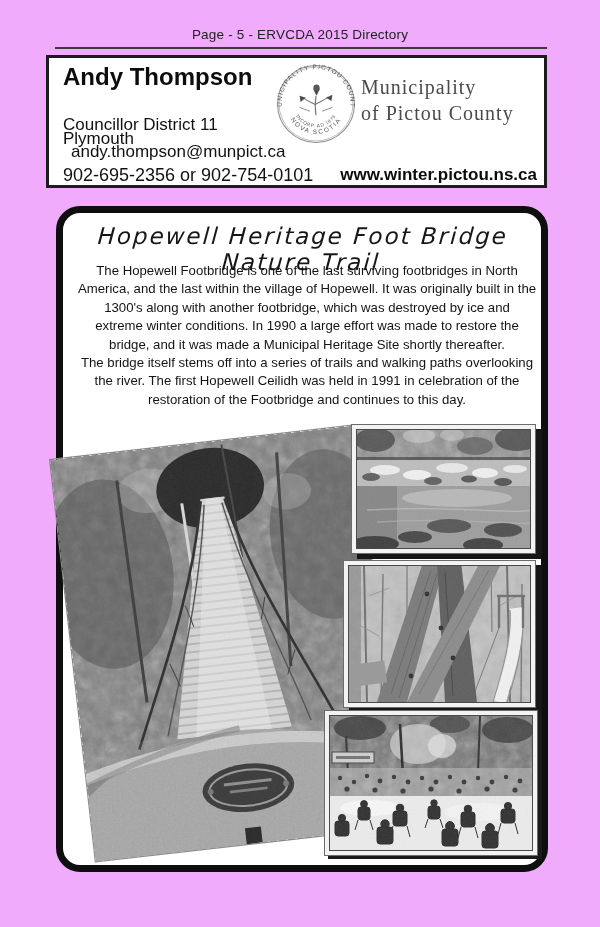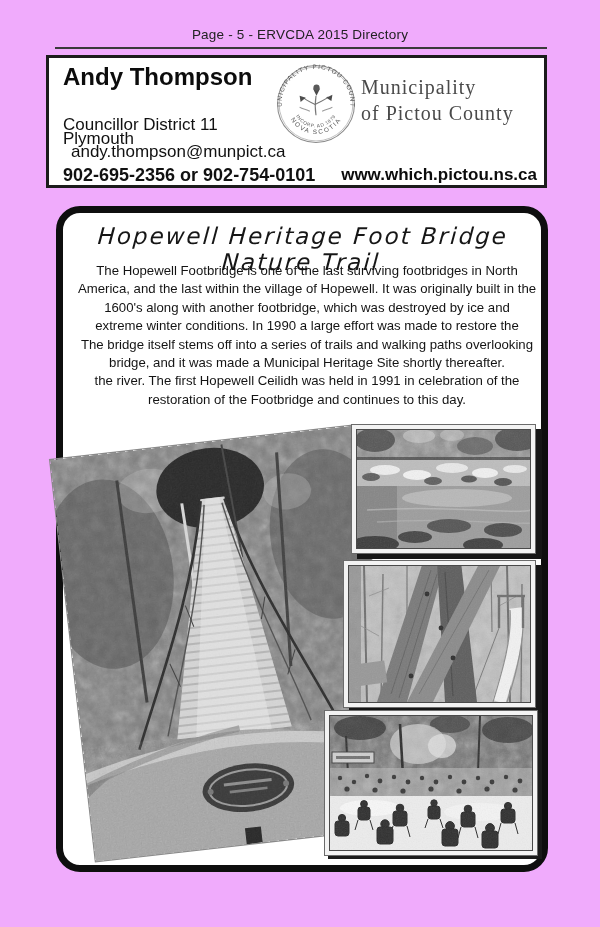--- a/index.html
+++ b/index.html
@@ -11,21 +11,21 @@
   .hdr{position:absolute;left:0;top:27px;width:600px;text-align:center;
        font-size:13.5px;color:#222;letter-spacing:.2px;}
   .hdr-rule{position:absolute;left:55px;top:47px;width:492px;border-top:2px solid #3a3a3a;}
   
   .card{position:absolute;left:46px;top:55px;width:501px;height:133px;
         border:3px solid #1c1c1c;background:#fff;box-sizing:border-box;}
   .card-name{position:absolute;left:14px;top:5px;font-size:24px;font-weight:bold;color:#0c0c0c;}
   .card-line1{position:absolute;left:14px;top:37px;font-size:17px;margin-top:20px;}
   .card-line2{position:absolute;left:14px;top:62px;font-size:17px;margin-top:9px;}
   .card-line3{position:absolute;left:14px;top:84px;font-size:17px;margin-left:8px;}
-  .card-phone{position:absolute;left:14px;top:107px;font-size:18px;font-weight:bold;text-align:center;}
+  .card-phone{position:absolute;left:14px;top:107px;font-size:18px;font-weight:normal;text-align:center;}
   .seal{position:absolute;left:227px;top:6px;width:80px;height:80px;}
   .org{position:absolute;left:312px;top:16px;font-family:"Liberation Serif",serif;
        font-size:20px;line-height:26px;color:#4a4a4a;letter-spacing:1px;}
   .site{position:absolute;right:7px;top:107px;font-size:17px;font-weight:bold;color:#0c0c0c;}
   
   .feature{position:absolute;left:56px;top:206px;width:492px;height:666px;
            border:7px solid #0e0e0e;border-radius:24px;background:#fff;box-sizing:border-box;}
   .feat-title{position:absolute;left:0;top:10px;width:478px;text-align:center;
               font-family:"DejaVu Sans",sans-serif;font-style:italic;font-weight:400;
               font-size:23px;letter-spacing:2px;color:#161616;transform:skewX(-4deg);}
@@ -107,32 +107,32 @@
         <circle cx="39.5" cy="23" r="3" fill="#5a5a5a"></circle>
         <polygon points="23,31 29,33 24,37" fill="#4c4c4c"></polygon>
         <polygon points="55,30 49,33 54,36" fill="#4c4c4c"></polygon>
       </g>
     </svg>
 
     <div class="org">
       <div>Municipality</div>
       <div>of Pictou County</div>
     </div>
-    <div class="site">www.which.pictou.ns.ca</div>
+    <div class="site">www.winter.pictou.ns.ca</div>
   </div>
 
   <div class="feature">
     <div class="feat-title">Hopewell Heritage Foot Bridge Nature Trail</div>
     <div class="feat-body">
       <div class="para-line">The Hopewell Footbridge is one of the last surviving footbridges in North</div>
       <div class="para-line">America, and the last within the village of Hopewell. It was originally built in the</div>
-      <div class="para-line">1600's along with another footbridge, which was destroyed by ice and</div>
+      <div class="para-line">1300's along with another footbridge, which was destroyed by ice and</div>
       <div class="para-line">extreme winter conditions. In 1990 a large effort was made to restore the</div>
+      <div class="para-line">bridge, and it was made a Municipal Heritage Site shortly thereafter.</div>
       <div class="para-line">The bridge itself stems off into a series of trails and walking paths overlooking</div>
-      <div class="para-line">bridge, and it was made a Municipal Heritage Site shortly thereafter.</div>
       <div class="para-line">the river. The first Hopewell Ceilidh was held in 1991 in celebration of the</div>
       <div class="para-line">restoration of the Footbridge and continues to this day.</div>
     </div>
   </div>
 
   <div class="photo tilted">
     <svg viewBox="0 0 308 404" preserveAspectRatio="none">
       <rect width="308" height="404" fill="#7b7b7b"></rect>
       <rect width="308" height="404" filter="url(#blotch)" opacity=".55"></rect>
       <ellipse cx="45" cy="120" rx="65" ry="95" fill="#515151" opacity=".55"></ellipse>

